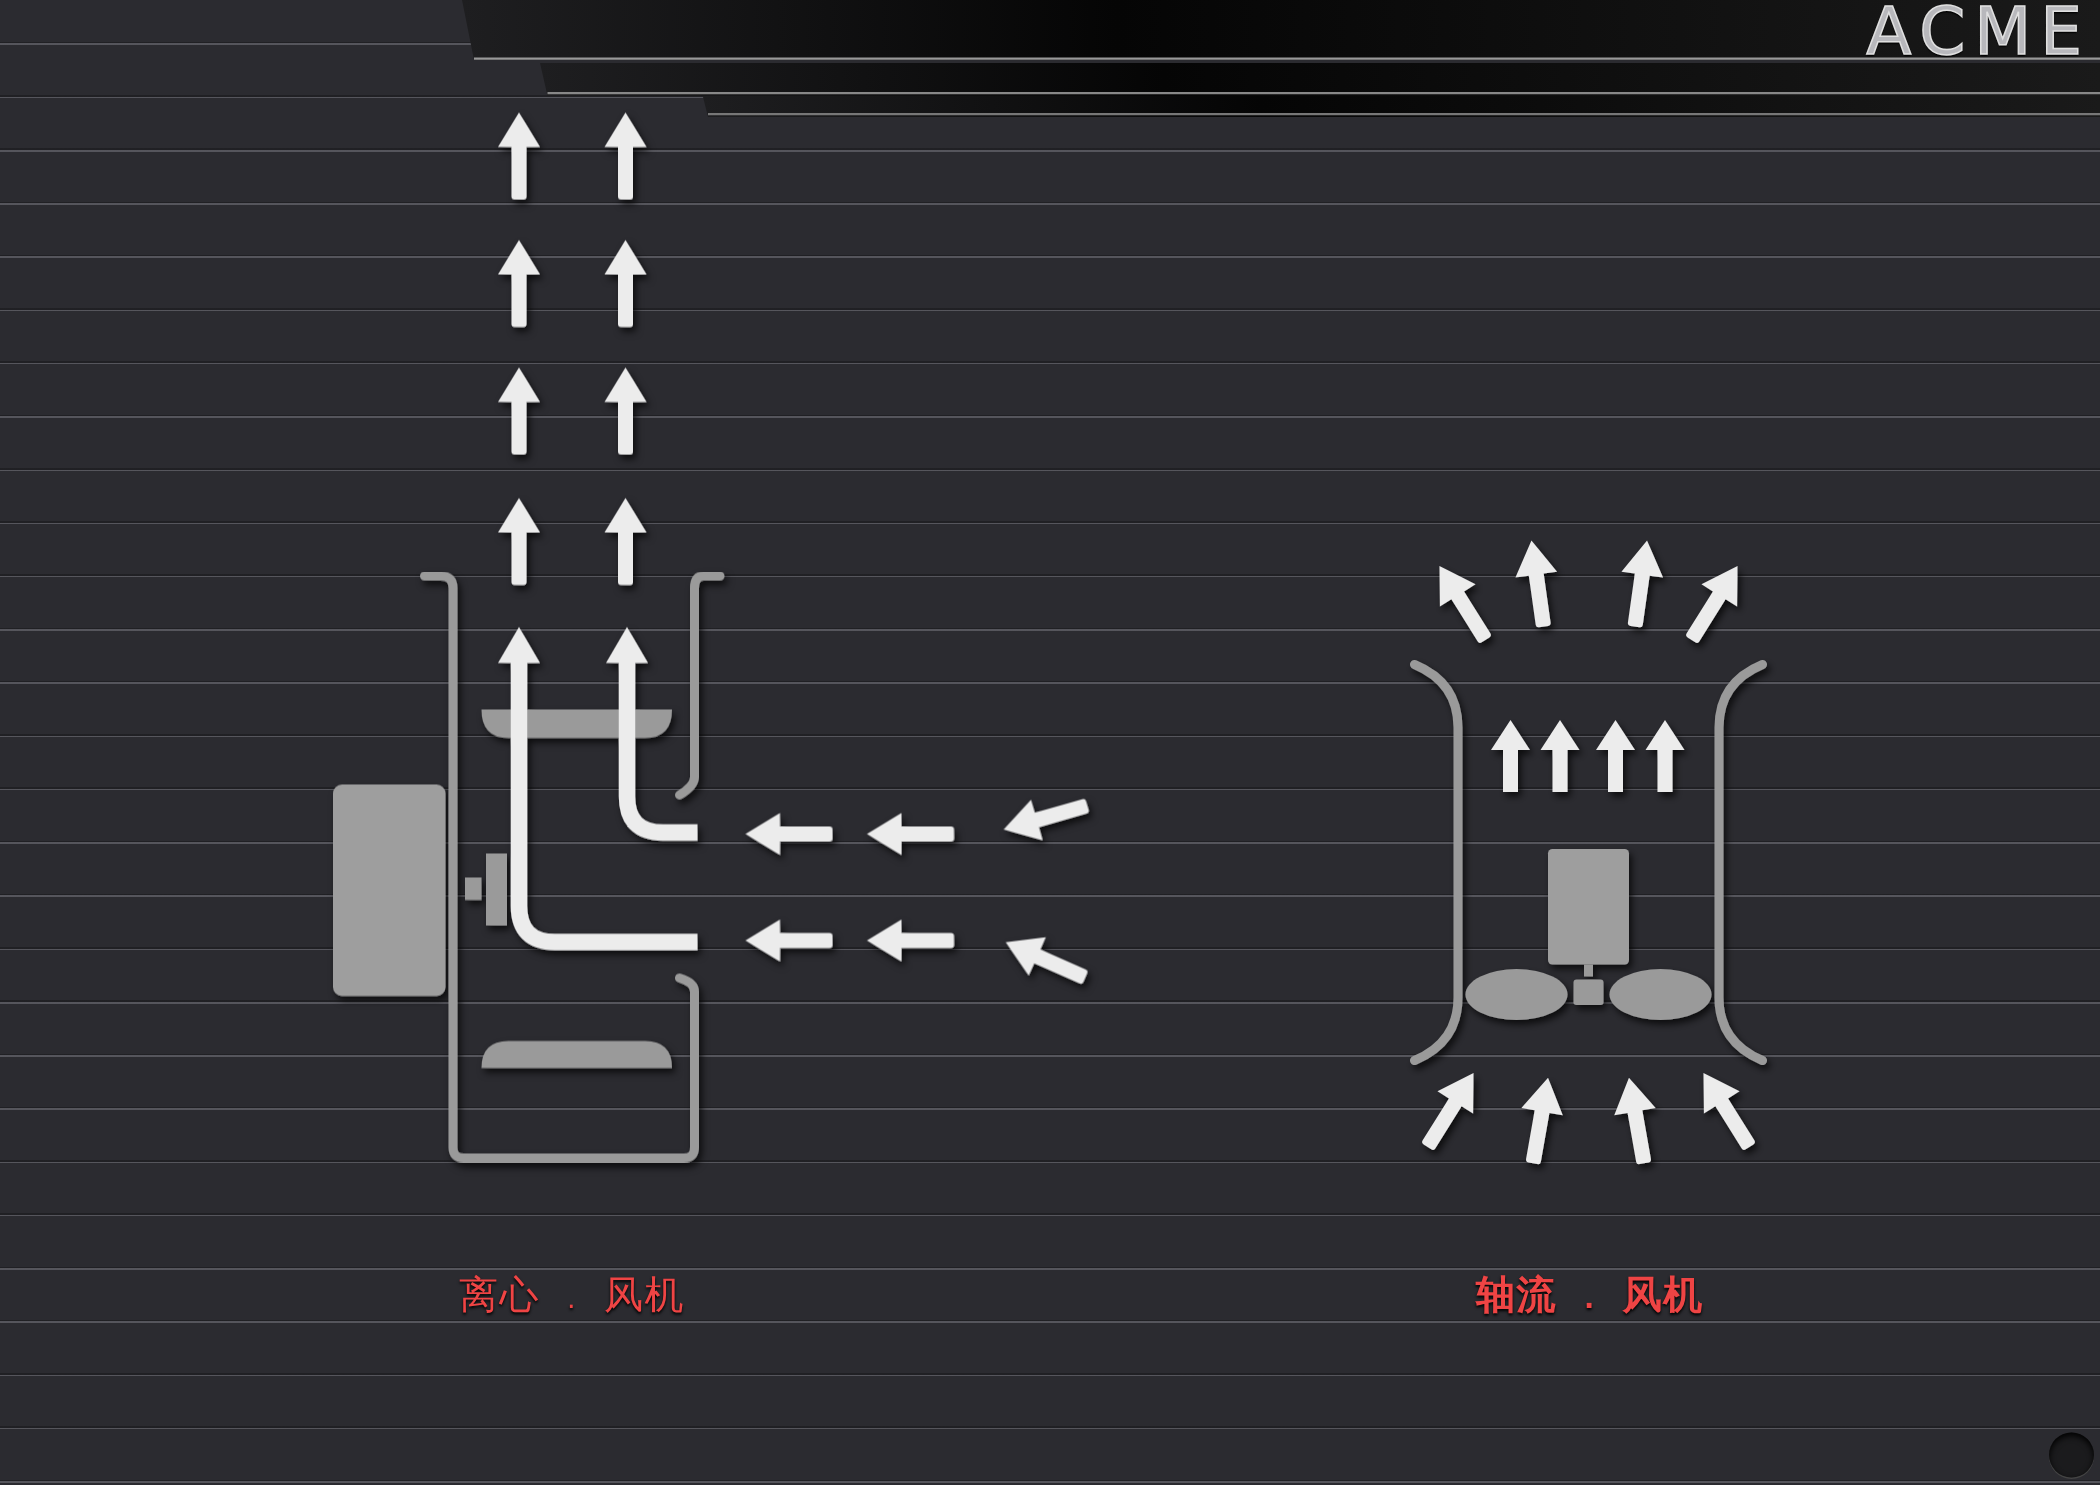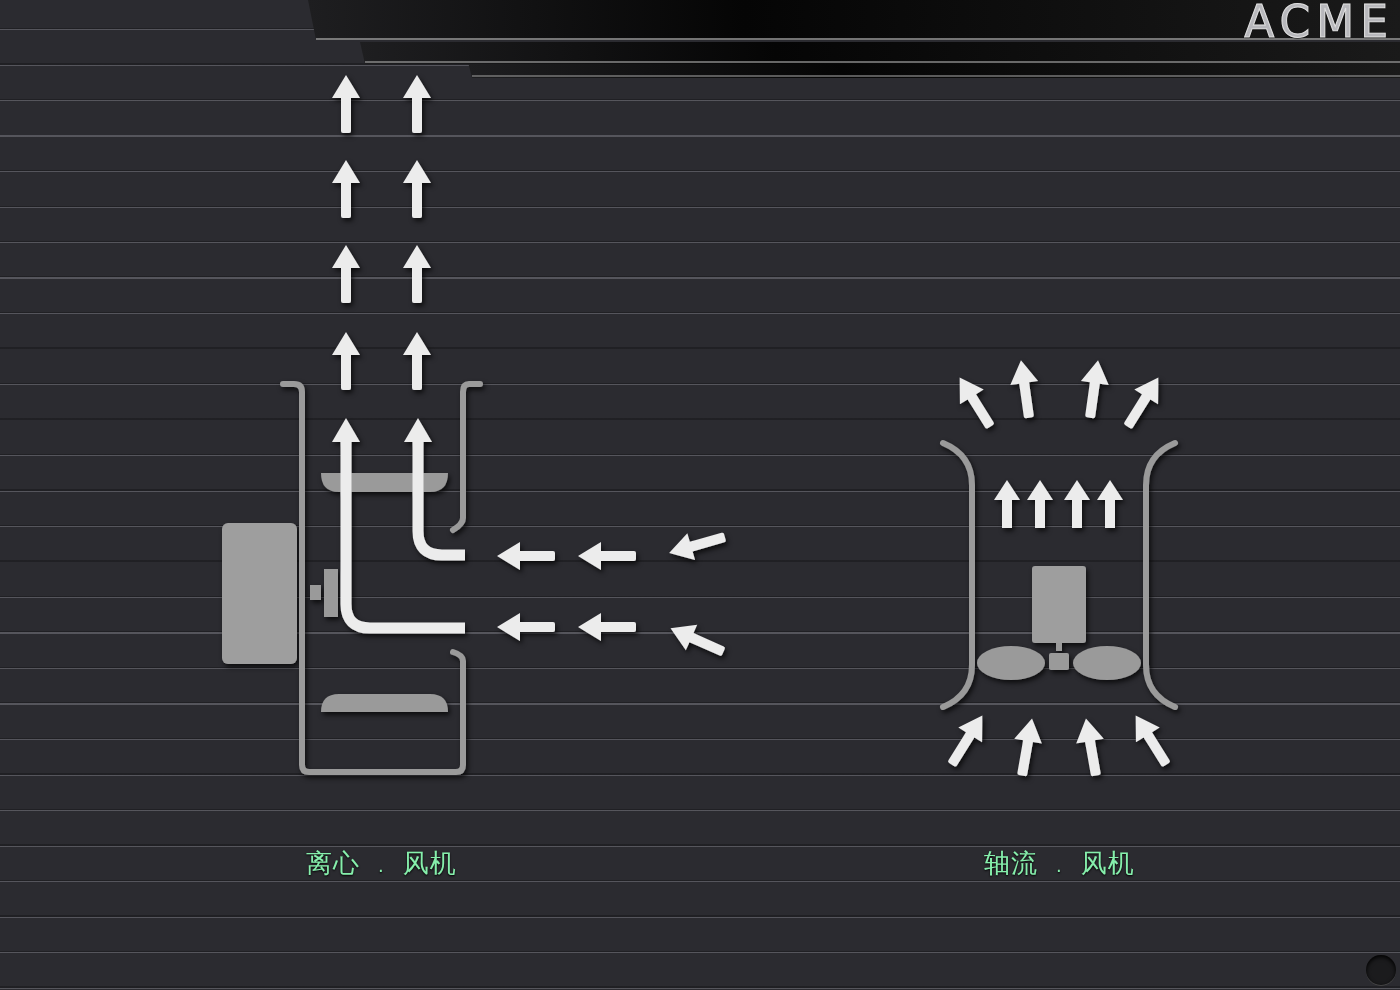--- a/index.html
+++ b/index.html
@@ -18,21 +18,21 @@
   }
   .header { position:absolute; left:0; top:0; width:1400px; height:90px; }
   .brand {
     position:absolute; right:6px; top:-4px;
     font-family:"DejaVu Sans", sans-serif; font-size:44px; letter-spacing:6px;
     color:#b8b8bc; -webkit-text-stroke:1px #e0e0e0;
     text-shadow:0 1px 1px #000;
   }
   .diagram { position:absolute; left:0; top:0; width:1400px; height:990px; }
   .label {
-    position:absolute; color:#86efac; font-size:26px; letter-spacing:1px;
+    position:absolute; color:#ef4444; font-size:26px; letter-spacing:1px;
     text-shadow:0 1px 2px #000;
   }
   .label .sep { margin:0 18px; font-size:18px; }
   .corner-dot {
     position:absolute; left:1366px; top:955px; width:30px; height:30px;
     border-radius:50%; background:#1b1b1d;
     box-shadow: inset 0 2px 4px #000, 0 1px 0 #444;
   }
 </style>
 </head>
@@ -146,17 +146,17 @@
       <use href="#upArrow" transform="translate(1091,747) rotate(-10)"></use>
       <use href="#upArrow" transform="translate(1151,740) rotate(-32)"></use>
     </g>
   </g>
 </svg>
 
 <div class="label" style="left:306px; top:846px;">
   <span>离心</span><span class="sep">.</span><span>风机</span>
 </div>
 
-<div class="label" style="left:984px; top:846px;">
+<div class="label" style="left:984px; top:846px;font-weight:bold;">
   <span>轴流</span><span class="sep">.</span><span>风机</span>
 </div>
 
 <div class="corner-dot"></div>
 
 </body></html>

